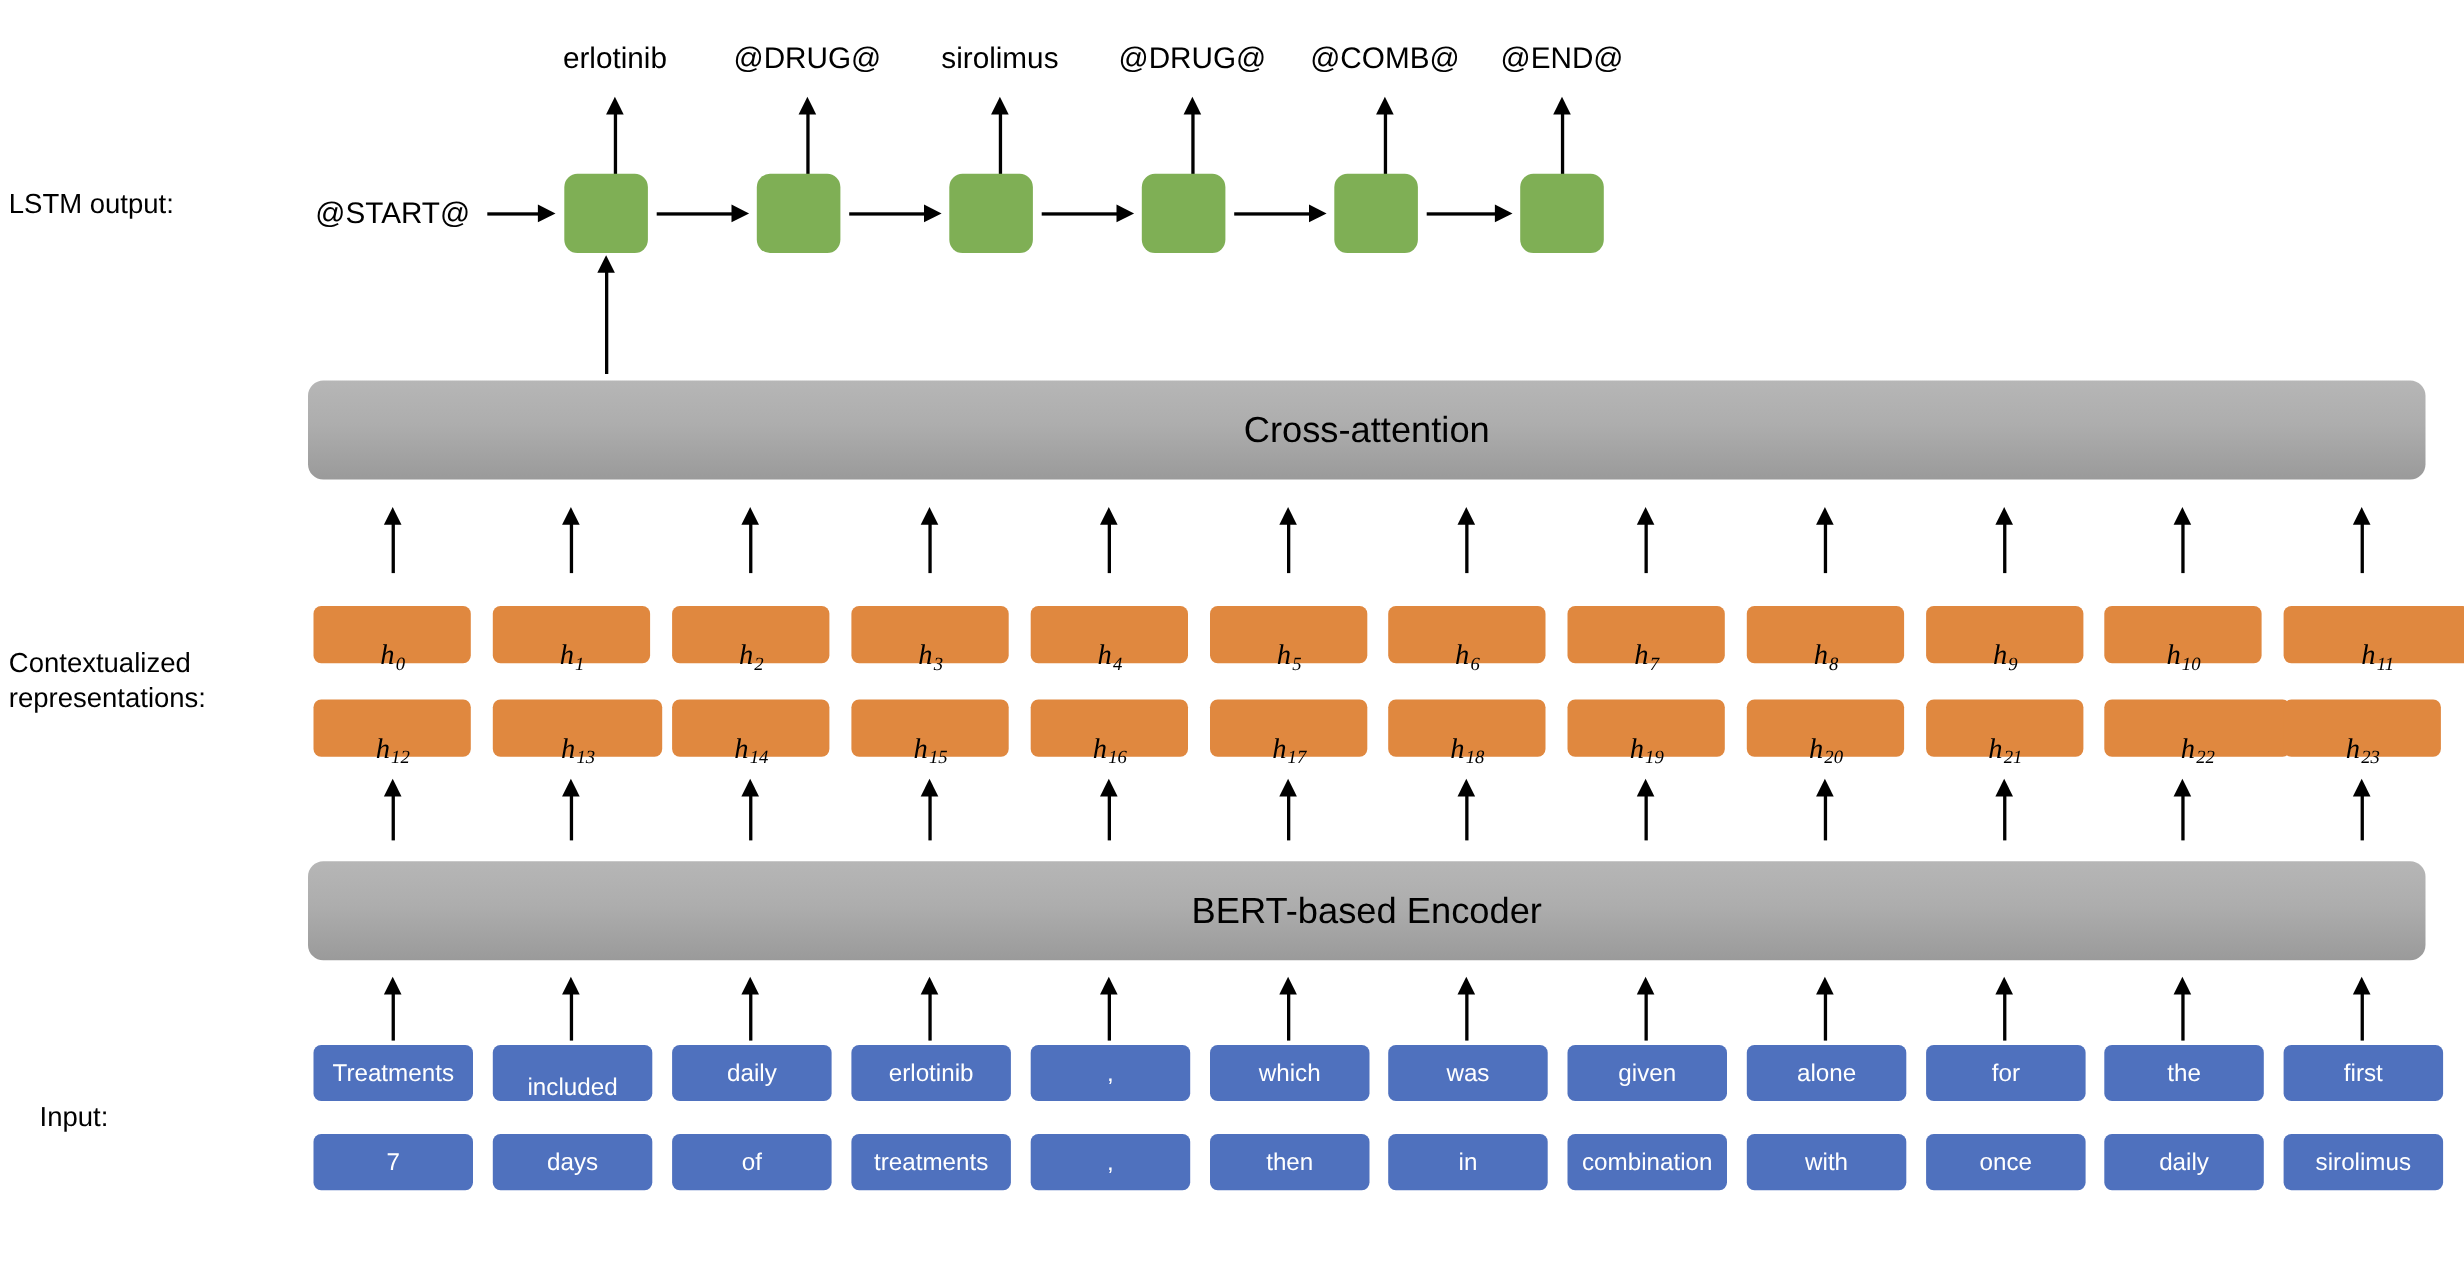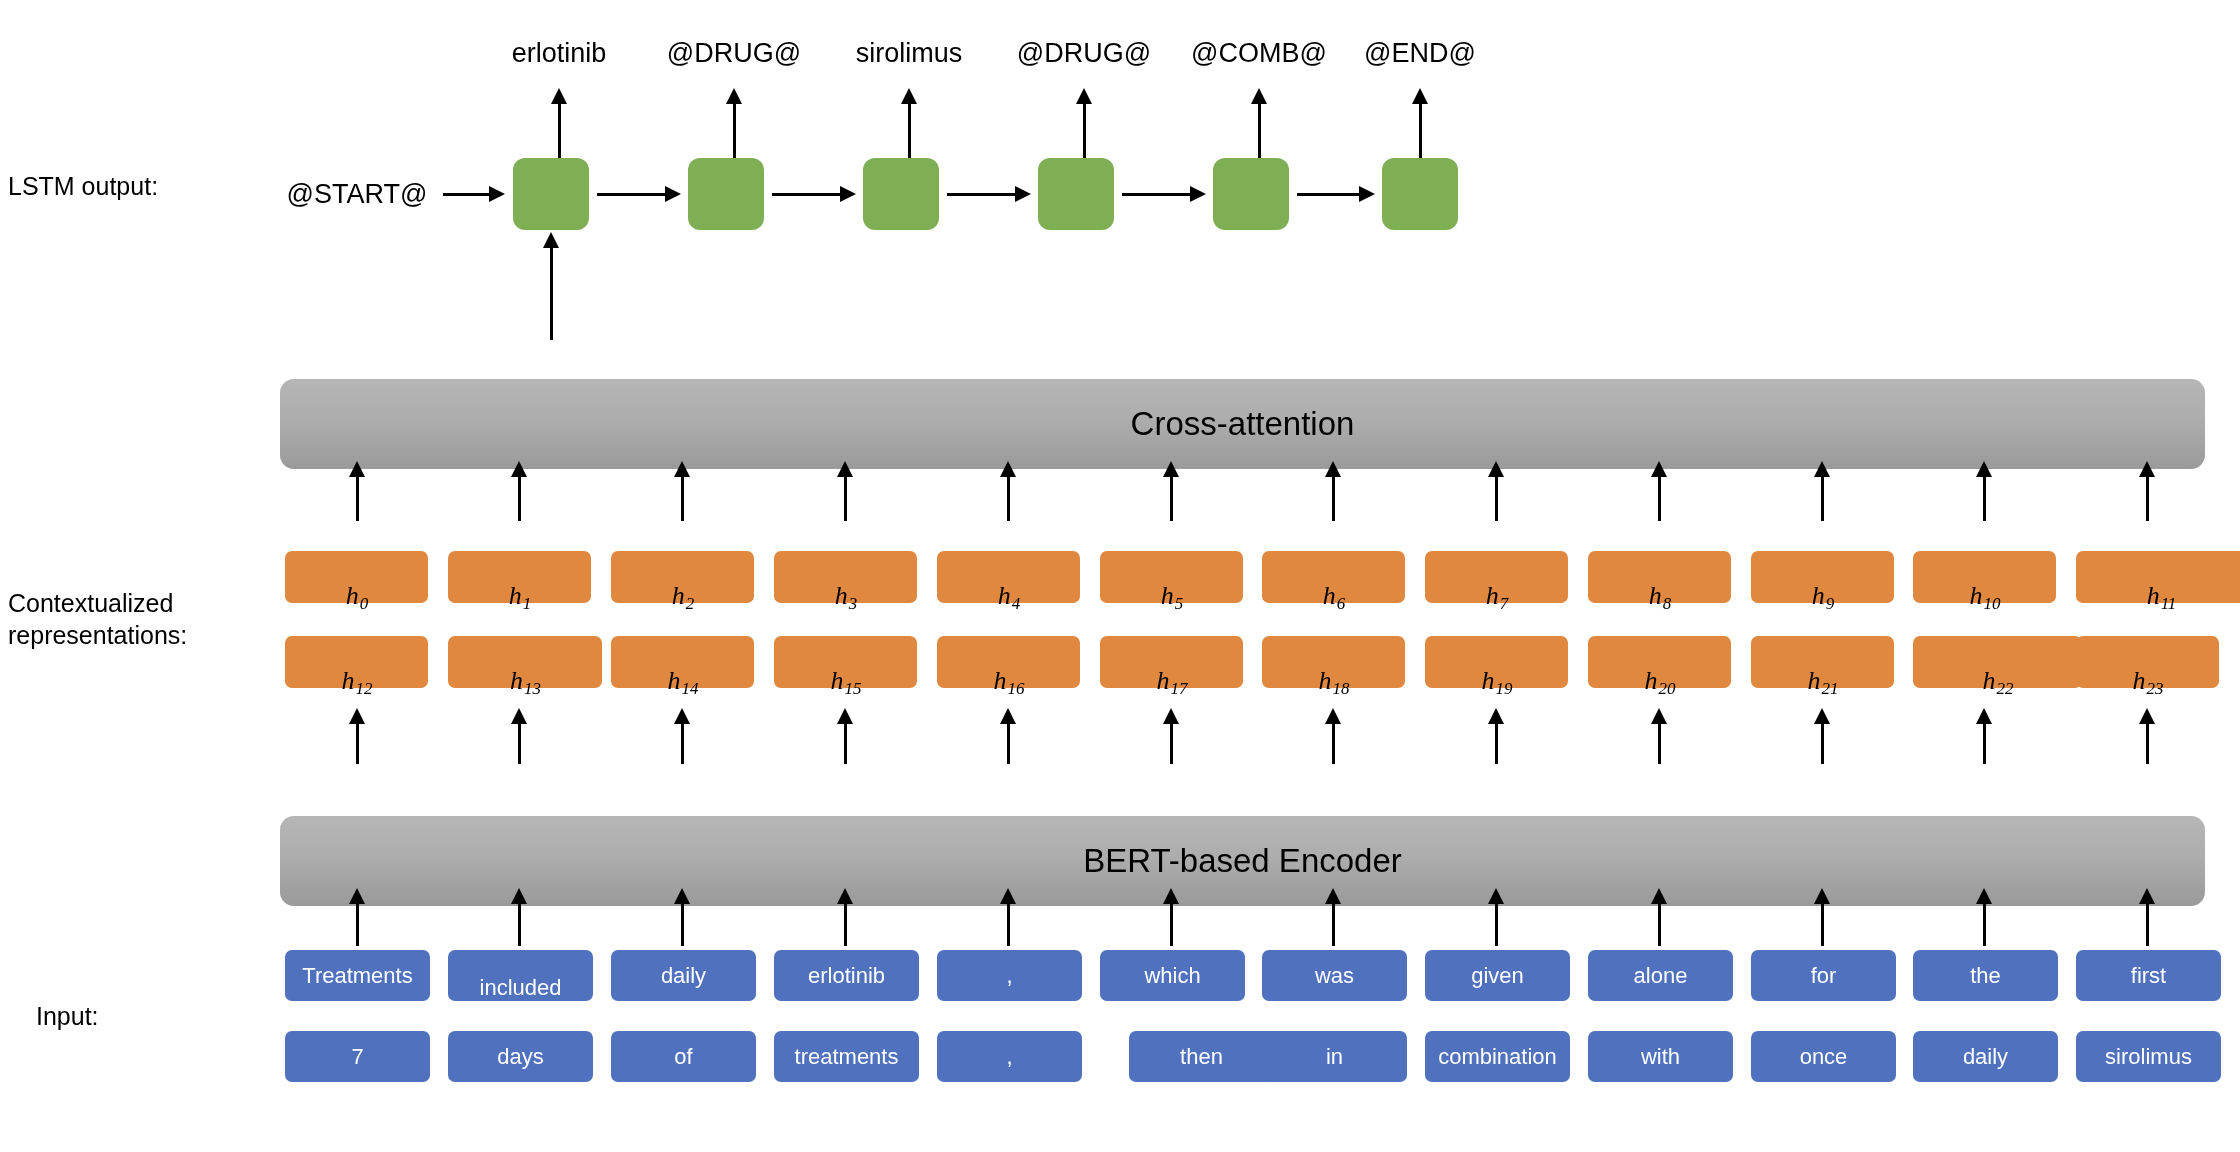--- a/index.html
+++ b/index.html
@@ -94,21 +94,20 @@
     width:1925px;
     height:90px;
     border-radius:14px;
     background:linear-gradient(180deg,#b6b6b6 0%, #adadad 45%, #9a9a9a 100%);
     display:flex;
     align-items:center;
     justify-content:center;
     color:#000;
     font-size:33px;
     font-weight:400;
-    margin-top:33px;
   }
 
   
   .h-box{
     position:absolute;
     height:52px;
     background:#E0883F;
     border-radius:7px;
     display:flex;
     align-items:center;
@@ -504,21 +503,21 @@
     </div>
   <div class="in-box" style="left:611px;top:1031px;width:145px;">
     <span class="in-text">of</span>
     </div>
   <div class="in-box" style="left:774px;top:1031px;width:145px;">
     <span class="in-text">treatments</span>
     </div>
   <div class="in-box" style="left:937px;top:1031px;width:145px;">
     <span class="in-text">,</span>
     </div>
-  <div class="in-box" style="left:1100px;top:1031px;width:145px;margin-left:29px;">
+  <div class="in-box" style="left:1100px;top:1031px;width:145px;">
     <span class="in-text">then</span>
     </div>
   <div class="in-box" style="left:1262px;top:1031px;width:145px;">
     <span class="in-text">in</span>
     </div>
   <div class="in-box" style="left:1425px;top:1031px;width:145px;">
     <span class="in-text">combination</span>
     </div>
   <div class="in-box" style="left:1588px;top:1031px;width:145px;">
     <span class="in-text">with</span>

